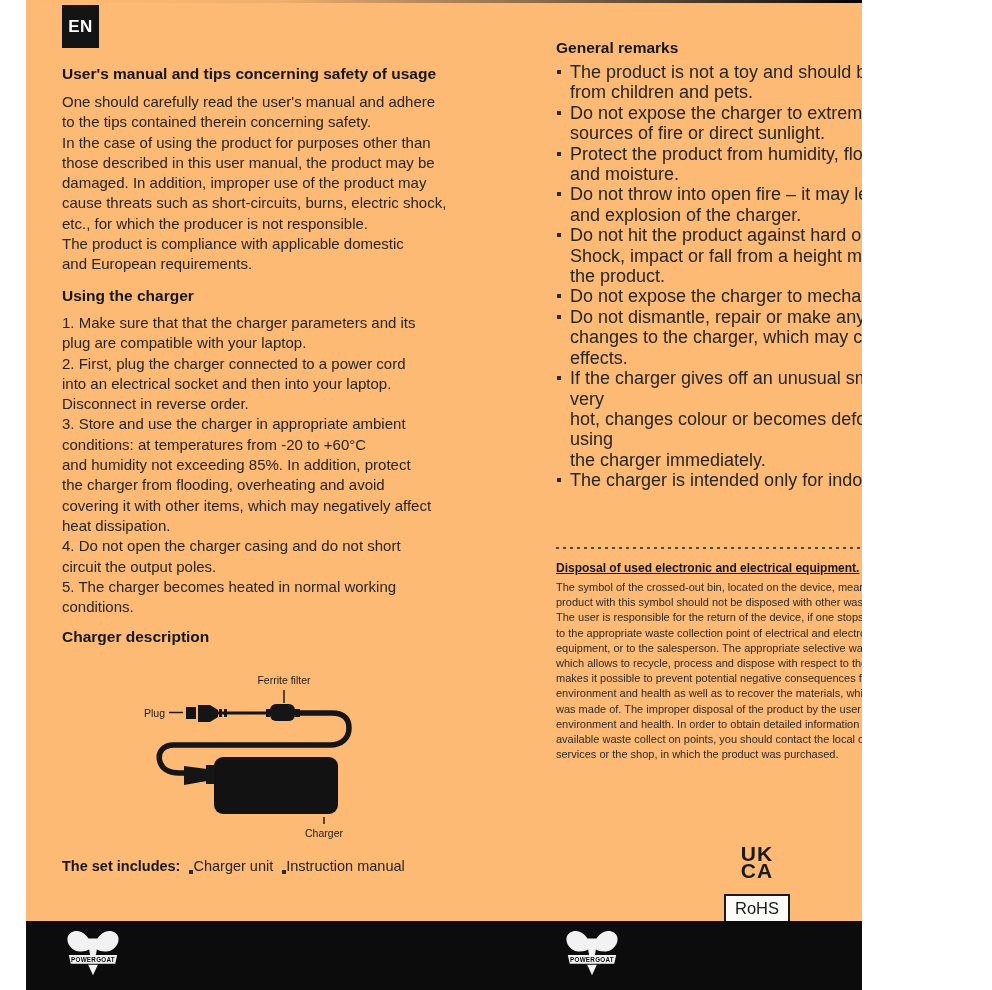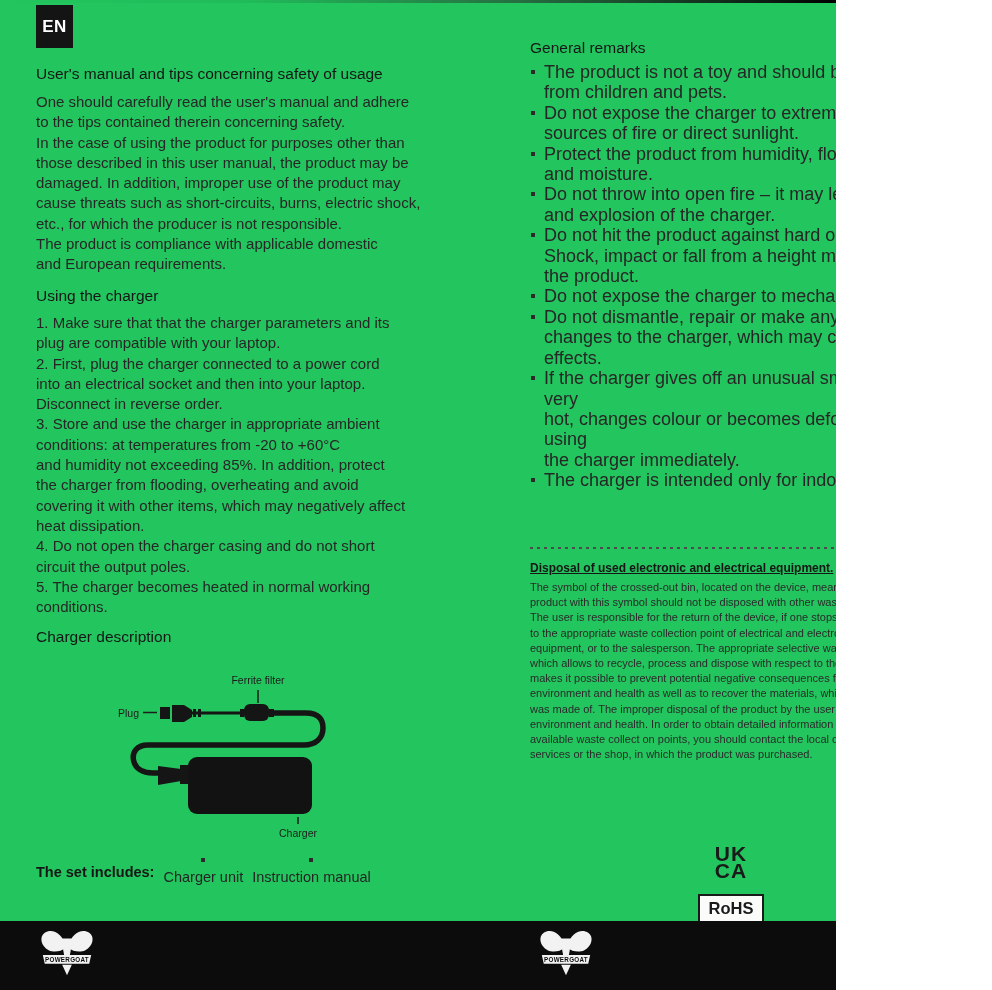--- a/index.html
+++ b/index.html
@@ -1,60 +1,61 @@
 <!DOCTYPE html>
 <html><head>
 <meta charset="utf-8">
 <style>
   html,body{margin:0;padding:0;}
   .page{
     position:relative;
     width:836px;height:990px;
-    background:#22c55e;
+    background:#fdba74;
     font-family:"Liberation Sans","DejaVu Sans",sans-serif;
     color:#222;
     overflow:hidden;
+    margin-left:26px;
   }
   .scan-edge-top{
     position:absolute;top:0;left:0;width:100%;height:3px;
     background:linear-gradient(90deg, rgba(0,0,0,0) 0%, rgba(0,0,0,0.05) 30%, rgba(40,40,40,0.55) 62%, rgba(10,10,10,0.9) 92%, #000 100%);
   }
   .scan-smudge{
     position:absolute;top:0;left:915px;width:55px;height:7px;
     background:rgba(20,20,20,0.8);border-radius:0 0 4px 4px;
   }
   .en-badge{
     position:absolute;left:36px;top:5px;width:37px;height:43px;
     background:#141414;color:#fff;
     display:flex;align-items:center;justify-content:center;
     font-size:17px;font-weight:bold;letter-spacing:0.5px;
   }
   h2.head{
     position:absolute;margin:0;
-    font-size:15.5px;font-weight:normal;color:#161616;line-height:20px;
+    font-size:15.5px;font-weight:bold;color:#161616;line-height:20px;
   }
   .bodytext{
     position:absolute;margin:0;
     font-size:15px;line-height:20.3px;color:#262626;
     white-space:pre-line;
   }
   
   .safety-heading{left:36px;top:64px;}
   .safety-body{left:36px;top:92px;width:446px;}
   .usage-heading{left:36px;top:286px;}
   .usage-steps{left:36px;top:313px;width:446px;}
   .desc-heading{left:36px;top:627px;}
   .diagram{position:absolute;left:96px;top:668px;}
   .diagram text{font-family:"Liberation Sans","DejaVu Sans",sans-serif;font-size:10.5px;fill:#1c1c1c;}
   .set-includes{
     position:absolute;left:36px;top:858px;
     font-size:14.5px;color:#242424;display:flex;align-items:center;gap:9px;
   }
   .set-includes .lbl{font-weight:bold;color:#151515;}
-  .inc-item{display:inline-flex;align-items:center;gap:7px;flex-direction:column;}
+  .inc-item{display:inline-flex;align-items:flex-end;}
   .sq{display:inline-block;width:4px;height:4px;background:#2a2a2a;}
   
   .remarks-heading{left:530px;top:38px;}
   ul.remarks{
     position:absolute;left:530px;top:62px;width:436px;
     margin:0;padding:0;list-style:none;
     font-size:18px;line-height:20.4px;color:#262626;
   }
   ul.remarks li{position:relative;padding-left:14px;white-space:pre-line;}
   ul.remarks li::before{
@@ -72,21 +73,21 @@
   .disposal-body{
     position:absolute;left:530px;top:580px;width:445px;margin:0;
     font-size:11px;line-height:15.2px;color:#2a2a2a;white-space:pre-line;
   }
   .marks{
     position:absolute;left:698px;top:846px;height:50px;
     display:flex;align-items:center;gap:15px;flex-direction:column;
   }
   .ukca{font-weight:bold;font-size:21px;line-height:16.5px;color:#1a1a1a;letter-spacing:1px;}
   .rohs{border:2.5px solid #1a1a1a;width:62px;text-align:center;background:#fbfbf9;}
-  .rohs-t{font-size:16.5px;font-weight:bold;color:#1a1a1a;padding:3px 2px;line-height:19px;}
+  .rohs-t{font-size:16.5px;font-weight:normal;color:#1a1a1a;padding:3px 2px;line-height:19px;}
   .rohs-s{background:#1a1a1a;color:#fff;font-size:10px;line-height:13px;padding:0 2px 1px;}
   .recycle{font-size:31px;line-height:36px;color:#1a1a1a;font-family:"DejaVu Sans",sans-serif;}
   .footer{
     position:absolute;left:0;top:921px;width:100%;height:69px;
     background:#0c0c0c;
   }
   .goat-logo{position:absolute;top:6px;}
   .goat-logo.first{left:38px;}
   .goat-logo.second{left:537px;}
   .goat-logo text{font-family:"Liberation Sans","DejaVu Sans",sans-serif;}

